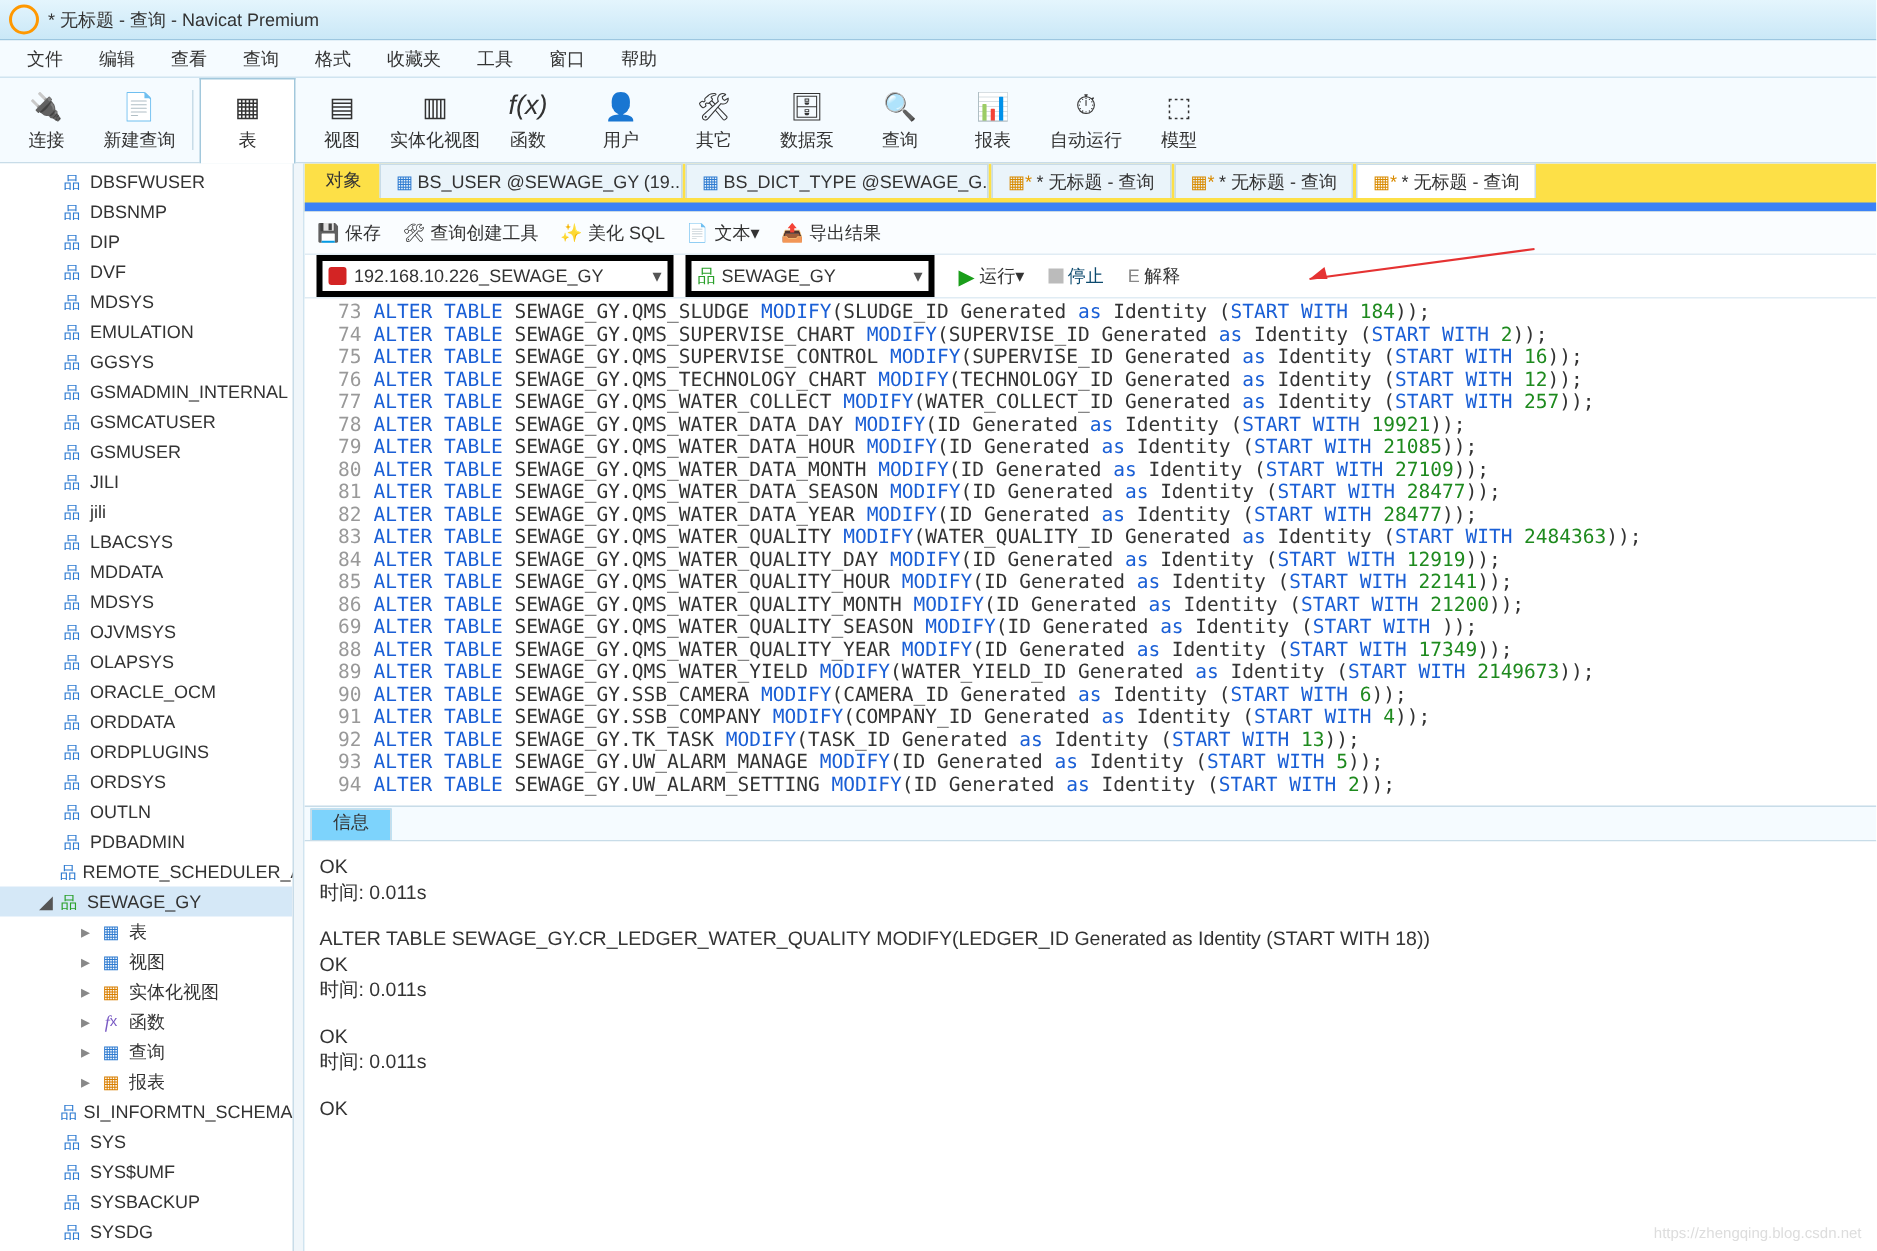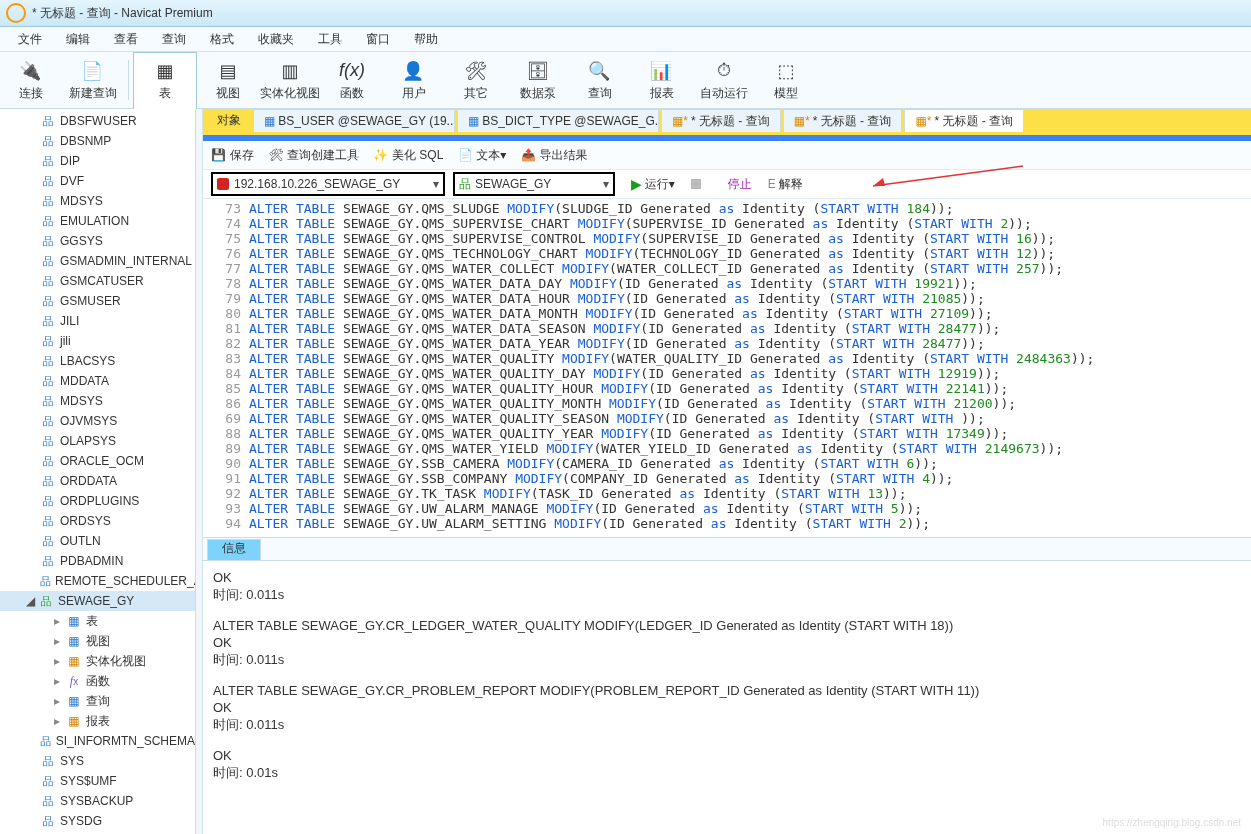--- a/index.html
+++ b/index.html
@@ -25,21 +25,21 @@
   .main{flex:1;display:flex;flex-direction:column;overflow:hidden;}
   .splitter{width:6px;background:#f0f6fa;border-right:1px solid #d0e4f0;cursor:col-resize;}
   .tabs{height:26px;display:flex;align-items:flex-start;background:#fde047;border-bottom:6px solid #3b82f6;padding-left:4px;}
   .tab{height:22px;padding:0 10px;display:flex;align-items:center;border:1px solid #c8dce8;border-bottom:none;background:#eaf4fa;margin-right:2px;font-size:12px;max-width:180px;overflow:hidden;white-space:nowrap;}
   .tab.obj{border:none;background:transparent;}
   .tab.active{background:#fff;}
   .sub-toolbar{height:28px;display:flex;align-items:center;padding:0 8px;background:#fafdff;border-bottom:1px solid #e0ecf4;}
   .sub-btn{display:flex;align-items:center;margin-right:14px;color:#333;}
   .sub-btn .ico{width:16px;height:16px;margin-right:3px;display:inline-flex;align-items:center;justify-content:center;}
   .conn-row{height:28px;display:flex;align-items:center;padding:0 8px;border-bottom:1px solid #e0ecf4;}
-  .combo{height:20px;border:2px solid #000000;background:#fff;display:flex;align-items:center;padding:0 4px;margin-right:8px;}
+  .combo{height:20px;border:4px solid #000000;background:#fff;display:flex;align-items:center;padding:0 4px;margin-right:8px;}
   .combo .drop{margin-left:auto;color:#555;}
   .run-btn{display:flex;align-items:center;margin:0 8px;color:#333;}
   .run-ico{color:#1a9e1a;font-size:14px;margin-right:3px;}
   .stop-sq{width:10px;height:10px;background:#bbb;margin-right:3px;}
   .editor{flex:1;display:flex;overflow:hidden;background:#fff;font-family:Consolas,monospace;font-size:13px;line-height:15px;}
   .gutter{width:38px;text-align:right;color:#999;padding:2px 8px 2px 0;background:#fff;}
   .code{flex:1;padding:2px 0;white-space:pre;overflow:hidden;}
   .kw{color:#1a5fd6;}
   .kw2{color:#1a5fd6;}
   .num{color:#1e8a1e;}
@@ -339,21 +339,21 @@
         <span style="width:12px;height:12px;background:#d32424;border-radius:2px;margin-right:5px;"></span>
         <span>192.168.10.226_SEWAGE_GY</span>
           <span class="drop">▾</span>
       </div>
       <div class="combo" style="width:150px;">
         <span style="color:#2aa02a;margin-right:4px;">品</span>
         <span>SEWAGE_GY</span>
           <span class="drop">▾</span>
       </div>
       <span class="run-btn"><span class="run-ico">▶</span><span>运行</span> ▾</span>
-      <span class="run-btn" style="color:#a21caf;gap:24px;">
+      <span class="run-btn" style="color:#0c4a6e;">
           <span class="stop-sq"></span>
           <span>停止</span>
         </span>
       <span class="run-btn">
           <span style="color:#888;margin-right:3px;">E</span>
           <span>解释</span>
         </span>
 
       <svg style="position:absolute;left:660px;top:-6px;" width="170" height="30">
         <line x1="160" y1="2" x2="10" y2="22" stroke="#e53232" stroke-width="1.5"></line>
@@ -397,25 +397,23 @@
         <div class="msg-block">
           <p>OK</p>
           <p>时间: 0.011s</p>
         </div>
         <div class="msg-block">
           <p>ALTER TABLE SEWAGE_GY.CR_LEDGER_WATER_QUALITY MODIFY(LEDGER_ID Generated as Identity (START WITH 18))</p>
           <p>OK</p>
           <p>时间: 0.011s</p>
         </div>
         <div class="msg-block">
-          <p>ALTER TABLE SEWAGE_GY.CR_PROBLEM_REPORT MODIFY(PROBLEM_REPORT_ID Generated as Identity (START WITH 11))</p>
           <p>OK</p>
           <p>时间: 0.011s</p>
         </div>
         <div class="msg-block">
           <p>OK</p>
-          <p>时间: 0.01s</p>
         </div>
       </div>
   </div>
 </div>
 
 <div class="watermark">https://zhengqing.blog.csdn.net</div>
 
 </body></html>

